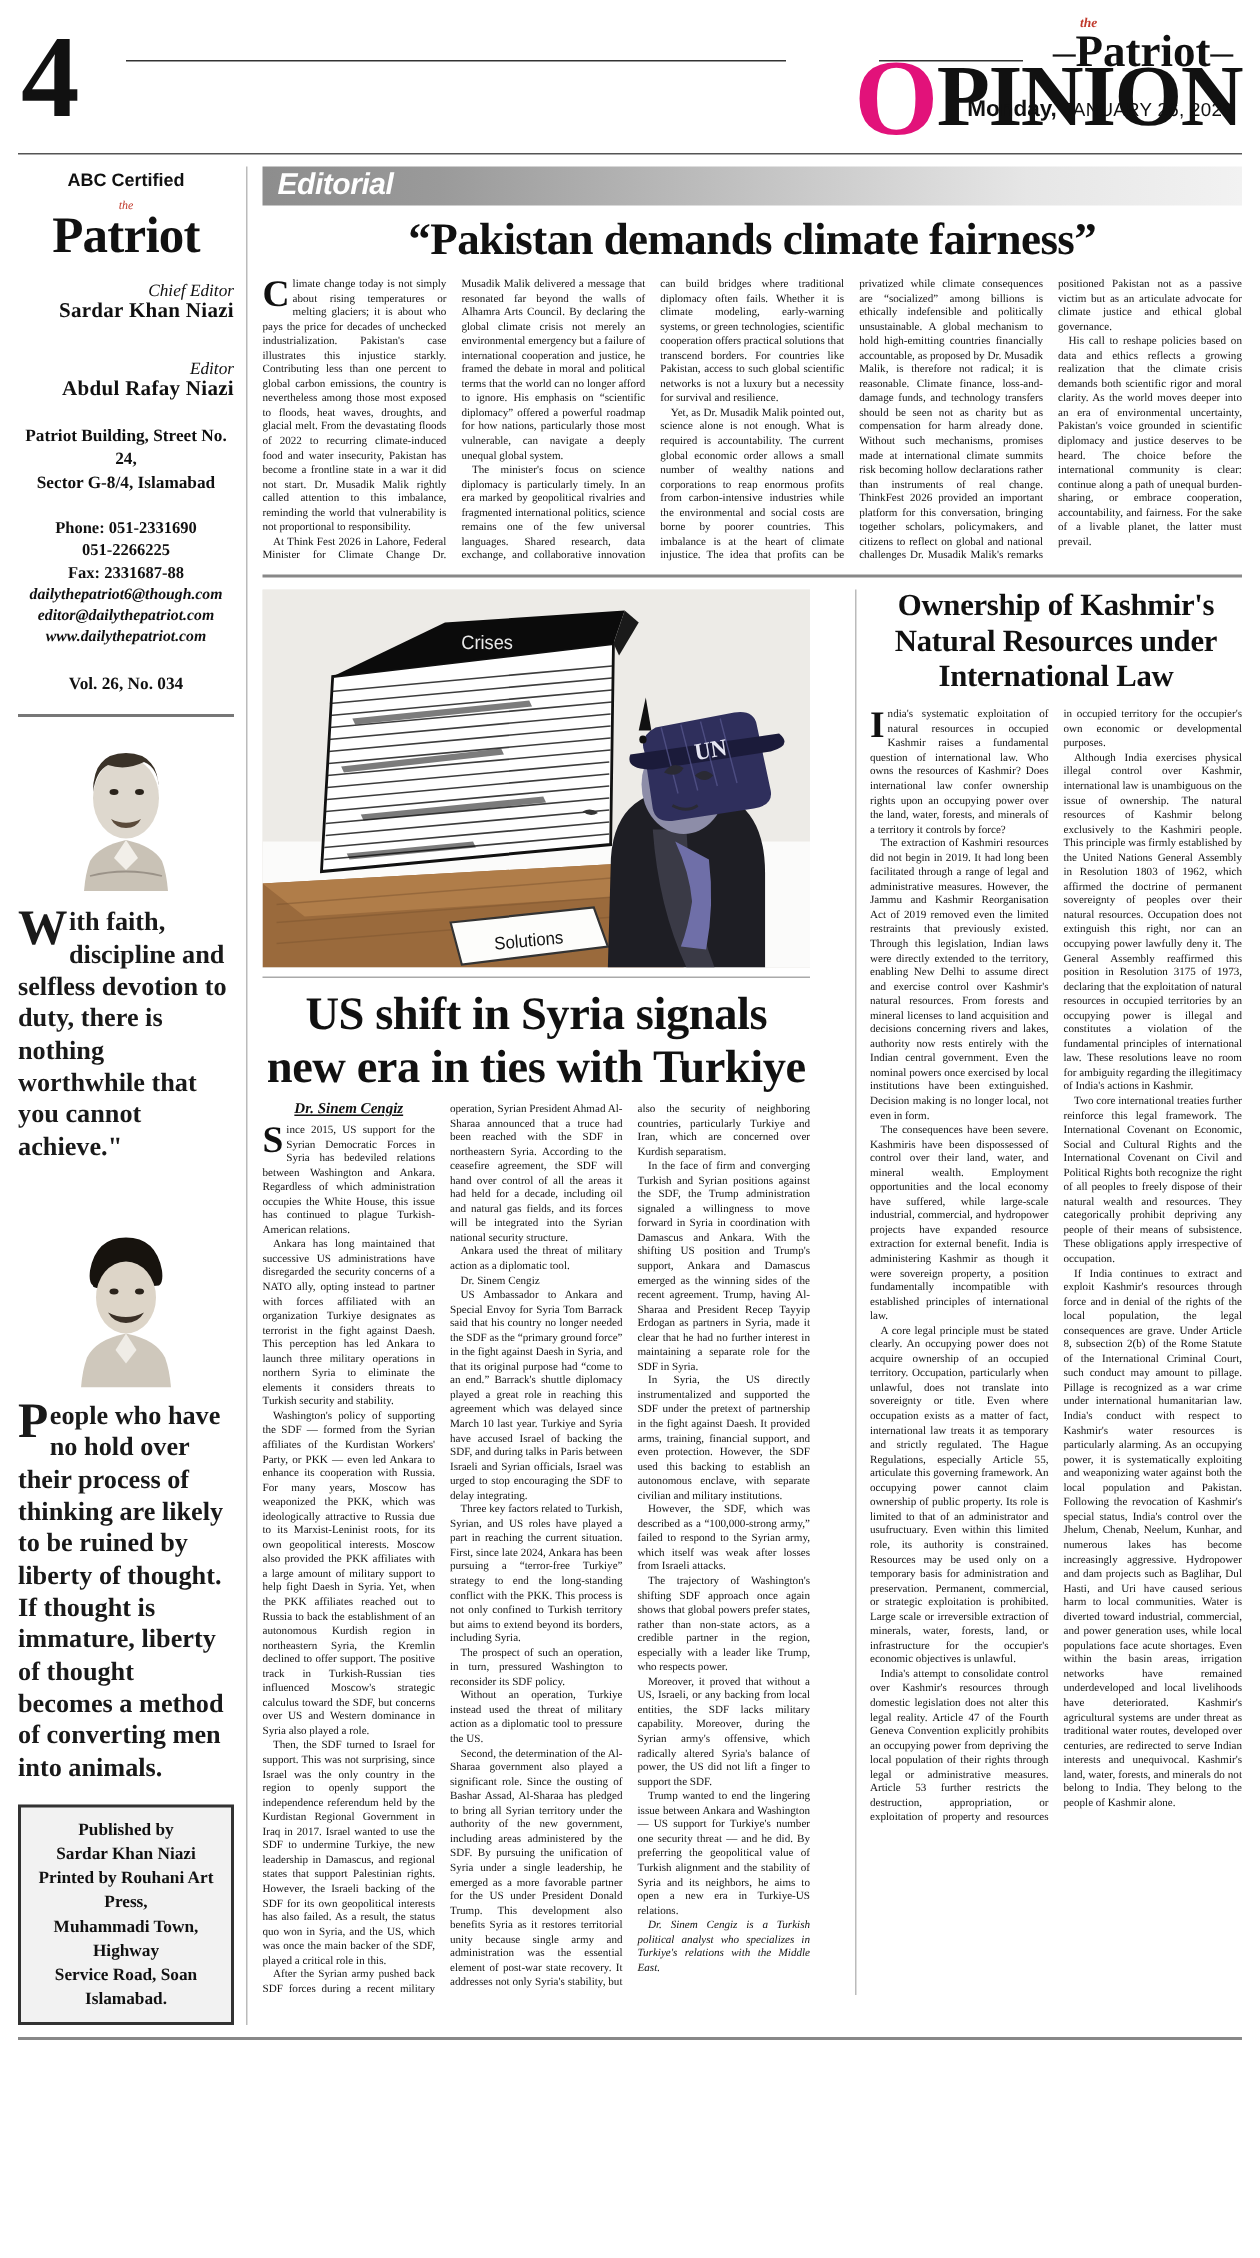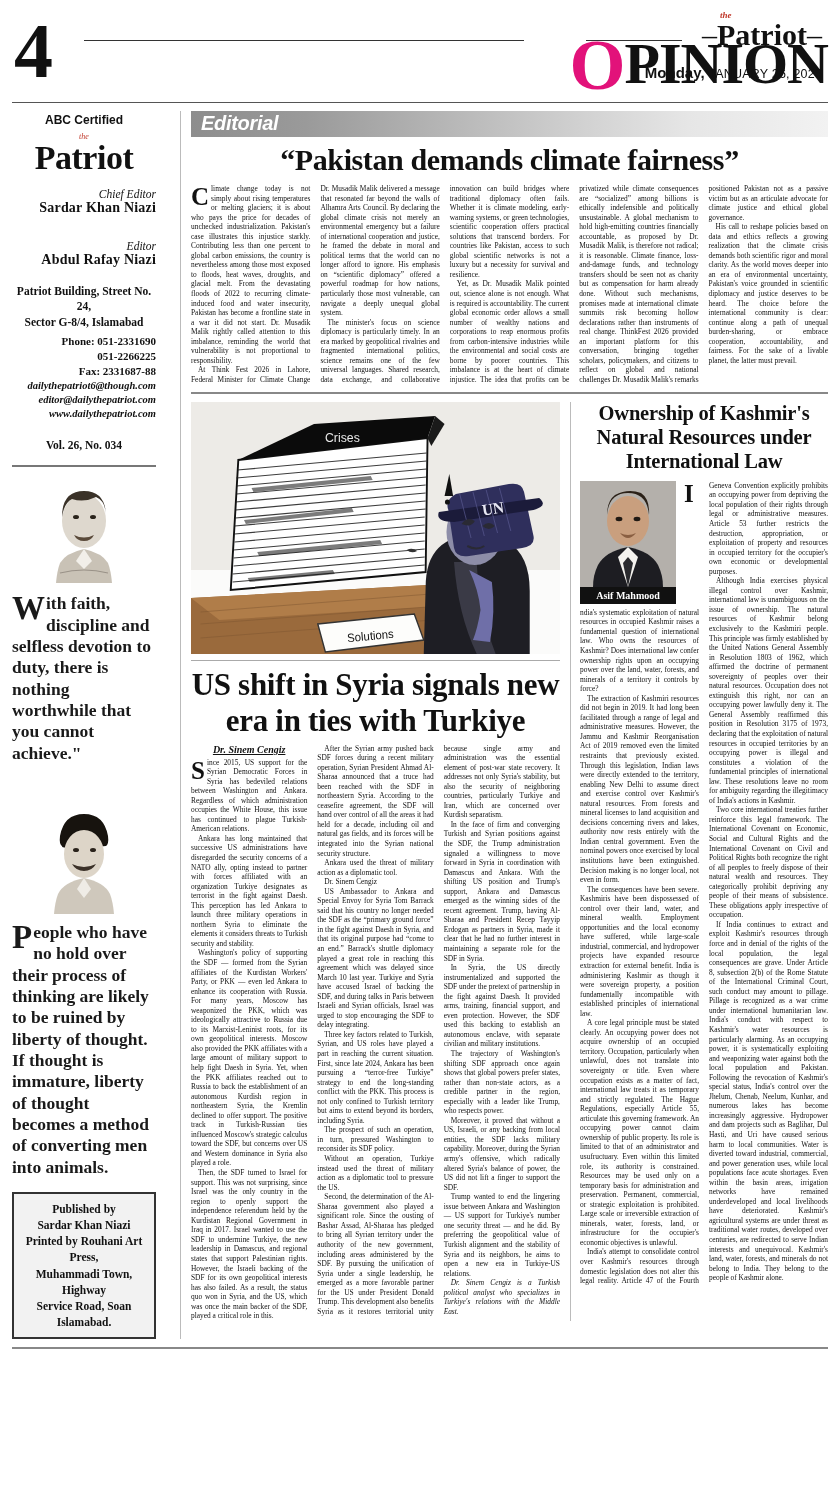--- a/index.html
+++ b/index.html
@@ -46,35 +46,35 @@
   }
   .dateline {
     position: absolute; right: 6px; top: 46px;
     font-size: 15px; font-weight: 700;
     font-family: Liberation Sans, sans-serif;
   }
   .dateline .sm { font-size: 12.5px; font-weight: 400; letter-spacing: .2px; }
   .hair-top { border-top: 1px solid #555; margin: 4px 0 8px; }
 
   
-  .main { display: flex; gap: 16px; }
+  .main { display: flex; gap: 0; }
   .col-left { width: 152px; flex: 0 0 152px; padding-right: 8px; }
   .col-right { flex: 1; padding-left: 10px; border-left: 1px solid #bbb; }
 
   
   .abc { text-align: center; font-size: 12px; font-weight: 700; font-family: "Liberation Sans", sans-serif; margin-top: 2px; }
   .logo-wrap { text-align: center; margin-top: 6px; position: relative; }
   .logo-the { font-size: 8px; color: #c0392b; font-style: italic; display: block; line-height: 1; }
   .logo-name { font-size: 34px; font-weight: 700; line-height: 1.02; letter-spacing: -.5px; }
   .ed-block { text-align: right; margin-top: 12px; }
   .ed-role { font-size: 11.5px; font-style: italic; }
   .ed-name { font-size: 14px; font-weight: 700; letter-spacing: .2px; }
   .ed-gap { height: 12px; }
   .addr { text-align: center; font-size: 11.5px; font-weight: 700; line-height: 1.35; margin-top: 16px; }
-  .contact { text-align: right; font-size: 11px; line-height: 1.35; margin-top: 4px; font-weight: 700; }
+  .contact { text-align: center; font-size: 11px; line-height: 1.35; margin-top: 15px; font-weight: 700; }
   .contact .em { font-style: italic; font-weight: 700; font-size: 10.5px; }
   .vol { text-align: center; font-size: 11.5px; font-weight: 700; margin-top: 18px; }
   .rail-rule { border-top: 2px solid #777; margin: 14px 0 10px; }
 
   .portrait { margin: 6px auto 0; display: block; }
   .quote {
     font-size: 17.5px; line-height: 1.22; font-weight: 700;
     font-family: "Liberation Serif", serif; margin-top: 8px; color: #1a1a1a;
   }
   .quote .cap {
@@ -118,21 +118,21 @@
   .c5 { column-count: 5; }
   .c3 { column-count: 3; }
   .c2 { column-count: 2; }
 
   .hair { border-top: 2px solid #888; margin: 8px 0 8px; }
   .hair-thin { border-top: 1px solid #aaa; margin: 6px 0; }
 
   
   .mid { display: flex; gap: 10px; }
   .mid-left { flex: 1; }
-  .mid-right { width: 258px; flex: 0 0 258px; border-left: 1px solid #bbb; padding-left: 9px; }
+  .mid-right { width: 258px; flex: 0 0 258px; border-left: 1px solid #bbb; padding-left: 9px; margin-left: 20px; }
 
   .cartoon { width: 100%; height: 252px; background: #eceae6; display: block; }
 
   .syria-head {
     text-align: center; font-size: 31px; font-weight: 700;
     line-height: 1.13; margin: 6px 0 6px; letter-spacing: -.3px;
   }
   .byline {
     font-size: 10px; font-weight: 700; font-style: italic;
     text-decoration: underline; text-align: center; margin-bottom: 3px;
@@ -334,45 +334,32 @@
             <p>After the Syrian army pushed back SDF forces during a recent military operation, Syrian President Ahmad Al-Sharaa announced that a truce had been reached with the SDF in northeastern Syria. According to the ceasefire agreement, the SDF will hand over control of all the areas it had held for a decade, including oil and natural gas fields, and its forces will be integrated into the Syrian national security structure.</p>
             <p>Ankara used the threat of military action as a diplomatic tool.</p>
             <p>Dr. Sinem Cengiz</p>
             <p>US Ambassador to Ankara and Special Envoy for Syria Tom Barrack said that his country no longer needed the SDF as the “primary ground force” in the fight against Daesh in Syria, and that its original purpose had “come to an end.” Barrack's shuttle diplomacy played a great role in reaching this agreement which was delayed since March 10 last year. Turkiye and Syria have accused Israel of backing the SDF, and during talks in Paris between Israeli and Syrian officials, Israel was urged to stop encouraging the SDF to delay integrating.</p>
             <p>Three key factors related to Turkish, Syrian, and US roles have played a part in reaching the current situation. First, since late 2024, Ankara has been pursuing a “terror-free Turkiye” strategy to end the long-standing conflict with the PKK. This process is not only confined to Turkish territory but aims to extend beyond its borders, including Syria.</p>
             <p>The prospect of such an operation, in turn, pressured Washington to reconsider its SDF policy.</p>
             <p>Without an operation, Turkiye instead used the threat of military action as a diplomatic tool to pressure the US.</p>
             <p>Second, the determination of the Al-Sharaa government also played a significant role. Since the ousting of Bashar Assad, Al-Sharaa has pledged to bring all Syrian territory under the authority of the new government, including areas administered by the SDF. By pursuing the unification of Syria under a single leadership, he emerged as a more favorable partner for the US under President Donald Trump. This development also benefits Syria as it restores territorial unity because single army and administration was the essential element of post-war state recovery. It addresses not only Syria's stability, but also the security of neighboring countries, particularly Turkiye and Iran, which are concerned over Kurdish separatism.</p>
             <p>In the face of firm and converging Turkish and Syrian positions against the SDF, the Trump administration signaled a willingness to move forward in Syria in coordination with Damascus and Ankara. With the shifting US position and Trump's support, Ankara and Damascus emerged as the winning sides of the recent agreement. Trump, having Al-Sharaa and President Recep Tayyip Erdogan as partners in Syria, made it clear that he had no further interest in maintaining a separate role for the SDF in Syria.</p>
             <p>In Syria, the US directly instrumentalized and supported the SDF under the pretext of partnership in the fight against Daesh. It provided arms, training, financial support, and even protection. However, the SDF used this backing to establish an autonomous enclave, with separate civilian and military institutions.</p>
+            <p>However, the SDF, which was described as a “100,000-strong army,” failed to respond to the Syrian army, which itself was weak after losses from Israeli attacks.</p>
             <p>The trajectory of Washington's shifting SDF approach once again shows that global powers prefer states, rather than non-state actors, as a credible partner in the region, especially with a leader like Trump, who respects power.</p>
             <p>Moreover, it proved that without a US, Israeli, or any backing from local entities, the SDF lacks military capability. Moreover, during the Syrian army's offensive, which radically altered Syria's balance of power, the US did not lift a finger to support the SDF.</p>
             <p>Trump wanted to end the lingering issue between Ankara and Washington — US support for Turkiye's number one security threat — and he did. By preferring the geopolitical value of Turkish alignment and the stability of Syria and its neighbors, he aims to open a new era in Turkiye-US relations.</p>
             <p style="font-style:italic">Dr. Sinem Cengiz is a Turkish political analyst who specializes in Turkiye's relations with the Middle East.</p>
           </div>
         </div>
 
         <div class="mid-right">
           <div class="kash-head">Ownership of Kashmir's Natural Resources under International Law</div>
 
           <div class="cols c2">
-            <div class="author-card">
-              <svg class="author-photo" viewBox="0 0 96 106" preserveAspectRatio="none">
-                <rect width="96" height="106" fill="#b4b0ab"></rect>
-                <ellipse cx="48" cy="40" rx="21" ry="25" fill="#c99f7e"></ellipse>
-                <path d="M27 34 q2-22 21-22 q19 0 21 22 q1-16 -8-22 q-13-5 -26 2 q-8 6 -8 20z" fill="#2b2118"></path>
-                <ellipse cx="39" cy="38" rx="3.4" ry="2.2" fill="#201913"></ellipse>
-                <ellipse cx="57" cy="38" rx="3.4" ry="2.2" fill="#201913"></ellipse>
-                <path d="M40 52 q8 4 16 0 q-4 5 -8 5 q-4 0 -8 -5z" fill="#8a5f42"></path>
-                <path d="M48 66 q-22 4 -30 18 q-5 10 -5 22 h70 q0-12 -5-22 q-8-14 -30-18z" fill="#1d1d22"></path>
-                <path d="M48 66 l-10 10 l10 30 l10-30z" fill="#f4f2ee"></path>
-                <path d="M48 76 l-5 6 l5 24 l5-24z" fill="#2a2a2e"></path>
-              </svg>
-              <div class="author-name">Asif Mahmood</div>
-            </div>
             <p class="dropcap noind">India's systematic exploitation of natural resources in occupied Kashmir raises a fundamental question of international law. Who owns the resources of Kashmir? Does international law confer ownership rights upon an occupying power over the land, water, forests, and minerals of a territory it controls by force?</p>
             <p>The extraction of Kashmiri resources did not begin in 2019. It had long been facilitated through a range of legal and administrative measures. However, the Jammu and Kashmir Reorganisation Act of 2019 removed even the limited restraints that previously existed. Through this legislation, Indian laws were directly extended to the territory, enabling New Delhi to assume direct and exercise control over Kashmir's natural resources. From forests and mineral licenses to land acquisition and decisions concerning rivers and lakes, authority now rests entirely with the Indian central government. Even the nominal powers once exercised by local institutions have been extinguished. Decision making is no longer local, not even in form.</p>
             <p>The consequences have been severe. Kashmiris have been dispossessed of control over their land, water, and mineral wealth. Employment opportunities and the local economy have suffered, while large-scale industrial, commercial, and hydropower projects have expanded resource extraction for external benefit. India is administering Kashmir as though it were sovereign property, a position fundamentally incompatible with established principles of international law.</p>
             <p>A core legal principle must be stated clearly. An occupying power does not acquire ownership of an occupied territory. Occupation, particularly when unlawful, does not translate into sovereignty or title. Even where occupation exists as a matter of fact, international law treats it as temporary and strictly regulated. The Hague Regulations, especially Article 55, articulate this governing framework. An occupying power cannot claim ownership of public property. Its role is limited to that of an administrator and usufructuary. Even within this limited role, its authority is constrained. Resources may be used only on a temporary basis for administration and preservation. Permanent, commercial, or strategic exploitation is prohibited. Large scale or irreversible extraction of minerals, water, forests, land, or infrastructure for the occupier's economic objectives is unlawful.</p>
             <p>India's attempt to consolidate control over Kashmir's resources through domestic legislation does not alter this legal reality. Article 47 of the Fourth Geneva Convention explicitly prohibits an occupying power from depriving the local population of their rights through legal or administrative measures. Article 53 further restricts the destruction, appropriation, or exploitation of property and resources in occupied territory for the occupier's own economic or developmental purposes.</p>
             <p>Although India exercises physical illegal control over Kashmir, international law is unambiguous on the issue of ownership. The natural resources of Kashmir belong exclusively to the Kashmiri people. This principle was firmly established by the United Nations General Assembly in Resolution 1803 of 1962, which affirmed the doctrine of permanent sovereignty of peoples over their natural resources. Occupation does not extinguish this right, nor can an occupying power lawfully deny it. The General Assembly reaffirmed this position in Resolution 3175 of 1973, declaring that the exploitation of natural resources in occupied territories by an occupying power is illegal and constitutes a violation of the fundamental principles of international law. These resolutions leave no room for ambiguity regarding the illegitimacy of India's actions in Kashmir.</p>
             <p>Two core international treaties further reinforce this legal framework. The International Covenant on Economic, Social and Cultural Rights and the International Covenant on Civil and Political Rights both recognize the right of all peoples to freely dispose of their natural wealth and resources. They categorically prohibit depriving any people of their means of subsistence. These obligations apply irrespective of occupation.</p>
             <p>If India continues to extract and exploit Kashmir's resources through force and in denial of the rights of the local population, the legal consequences are grave. Under Article 8, subsection 2(b) of the Rome Statute of the International Criminal Court, such conduct may amount to pillage. Pillage is recognized as a war crime under international humanitarian law. India's conduct with respect to Kashmir's water resources is particularly alarming. As an occupying power, it is systematically exploiting and weaponizing water against both the local population and Pakistan. Following the revocation of Kashmir's special status, India's control over the Jhelum, Chenab, Neelum, Kunhar, and numerous lakes has become increasingly aggressive. Hydropower and dam projects such as Baglihar, Dul Hasti, and Uri have caused serious harm to local communities. Water is diverted toward industrial, commercial, and power generation uses, while local populations face acute shortages. Even within the basin areas, irrigation networks have remained underdeveloped and local livelihoods have deteriorated. Kashmir's agricultural systems are under threat as traditional water routes, developed over centuries, are redirected to serve Indian interests and unequivocal. Kashmir's land, water, forests, and minerals do not belong to India. They belong to the people of Kashmir alone.</p>
           </div>
         </div>

